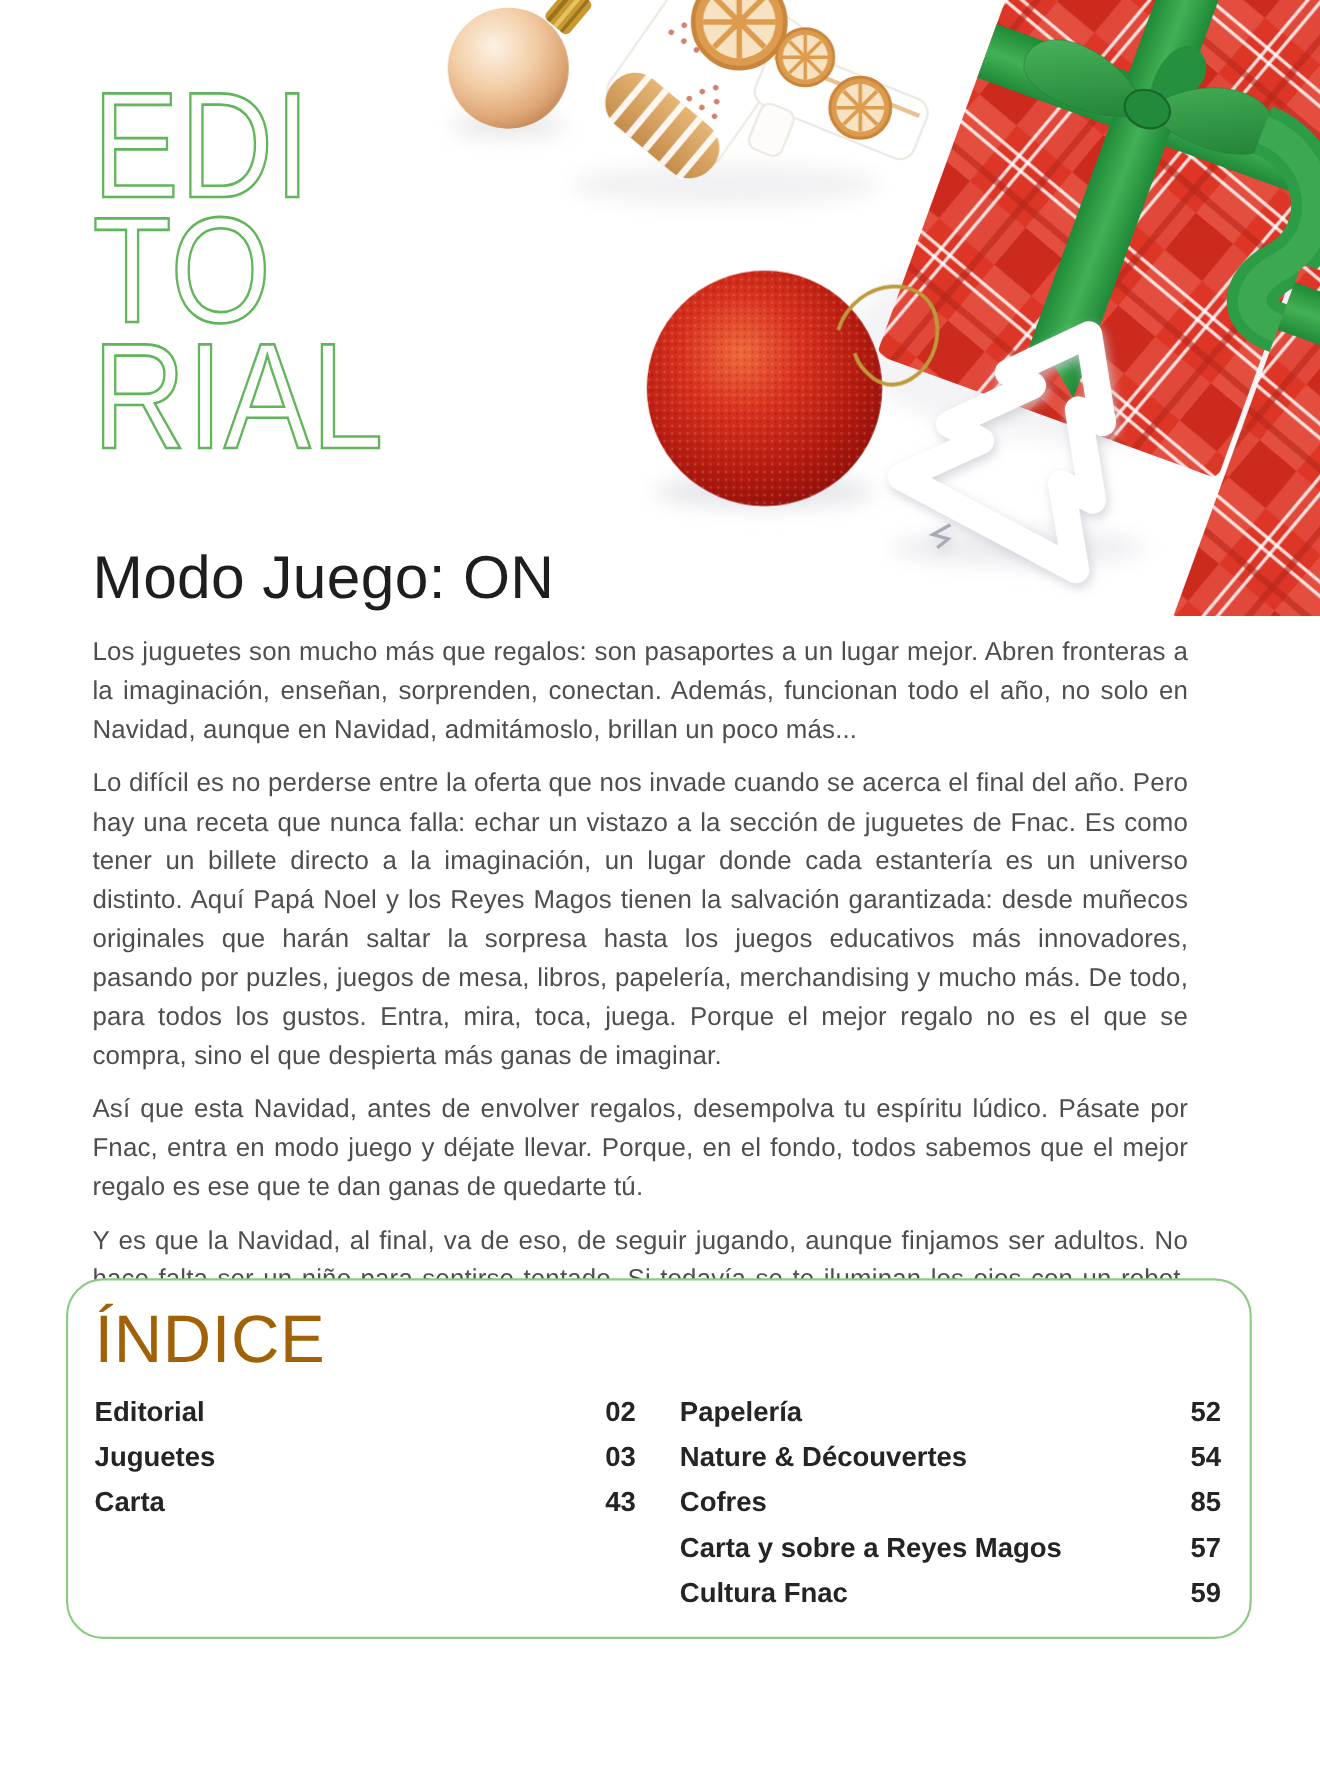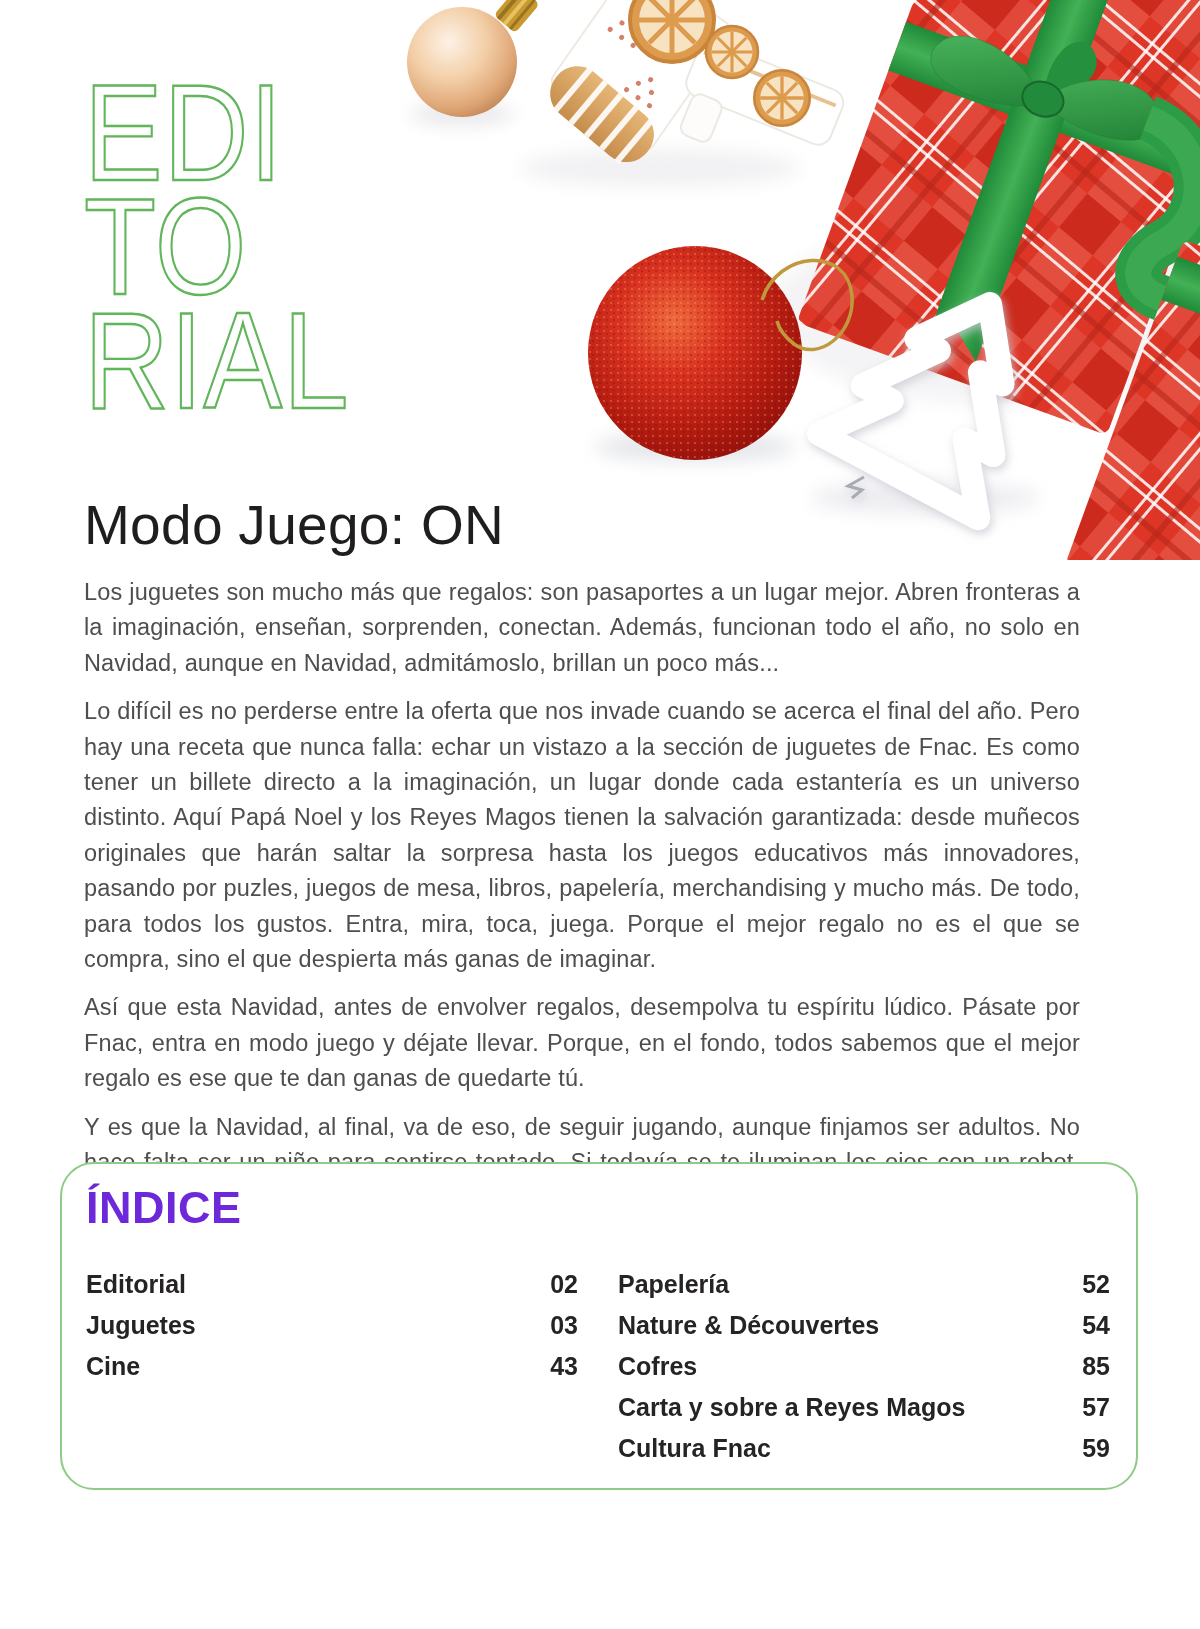--- a/index.html
+++ b/index.html
@@ -18,21 +18,21 @@
   
   .heading{position:absolute;left:84px;top:462px;font-size:55px;line-height:52px;font-weight:400;
     color:#201d1e;letter-spacing:.3px;}
   .body-copy{position:absolute;left:84px;top:527px;width:996px;margin-top:48px;}
   .body-copy p{margin:0 0 13px 0;font-size:23.5px;line-height:35.4px;color:#4f4d4e;text-align:justify;
     letter-spacing:.15px;}
 
   
   .index-box{position:absolute;left:60px;top:1162px;width:1078px;height:328px;border:2px solid #8ecb86;
     border-radius:34px;box-sizing:border-box;background:#fff;}
-  .index-title{position:absolute;left:24px;top:18px;font-size:45px;font-weight:700;color:#6d28d9;letter-spacing:.5px;}
+  .index-title{position:absolute;left:24px;top:18px;font-size:61px;font-weight:400;color:#a16207;letter-spacing:.5px;}
   .toc{position:absolute;left:24px;right:26px;top:106px;display:grid;grid-template-columns:1fr 1fr;column-gap:40px;}
   .toc-col{display:flex;flex-direction:column;}
   .toc-row{display:flex;justify-content:space-between;align-items:baseline;height:41px;font-size:25px;
     font-weight:700;color:#262324;cursor:pointer;}
   .toc-row .toc-page{font-weight:700;}
 </style>
 </head>
 <body>
 
 <div class="page">
@@ -241,21 +241,21 @@
       <div class="toc-col">
         <div class="toc-row">
           <span class="toc-label">Editorial</span>
           <span class="toc-page">02</span>
         </div>
         <div class="toc-row">
           <span class="toc-label">Juguetes</span>
           <span class="toc-page">03</span>
         </div>
         <div class="toc-row">
-          <span class="toc-label">Cine</span>
+          <span class="toc-label">Carta</span>
           <span class="toc-page">43</span>
         </div>
       </div>
       <div class="toc-col">
         <div class="toc-row">
           <span class="toc-label">Papelería</span>
           <span class="toc-page">52</span>
         </div>
         <div class="toc-row">
           <span class="toc-label">Nature &amp; Découvertes</span>

